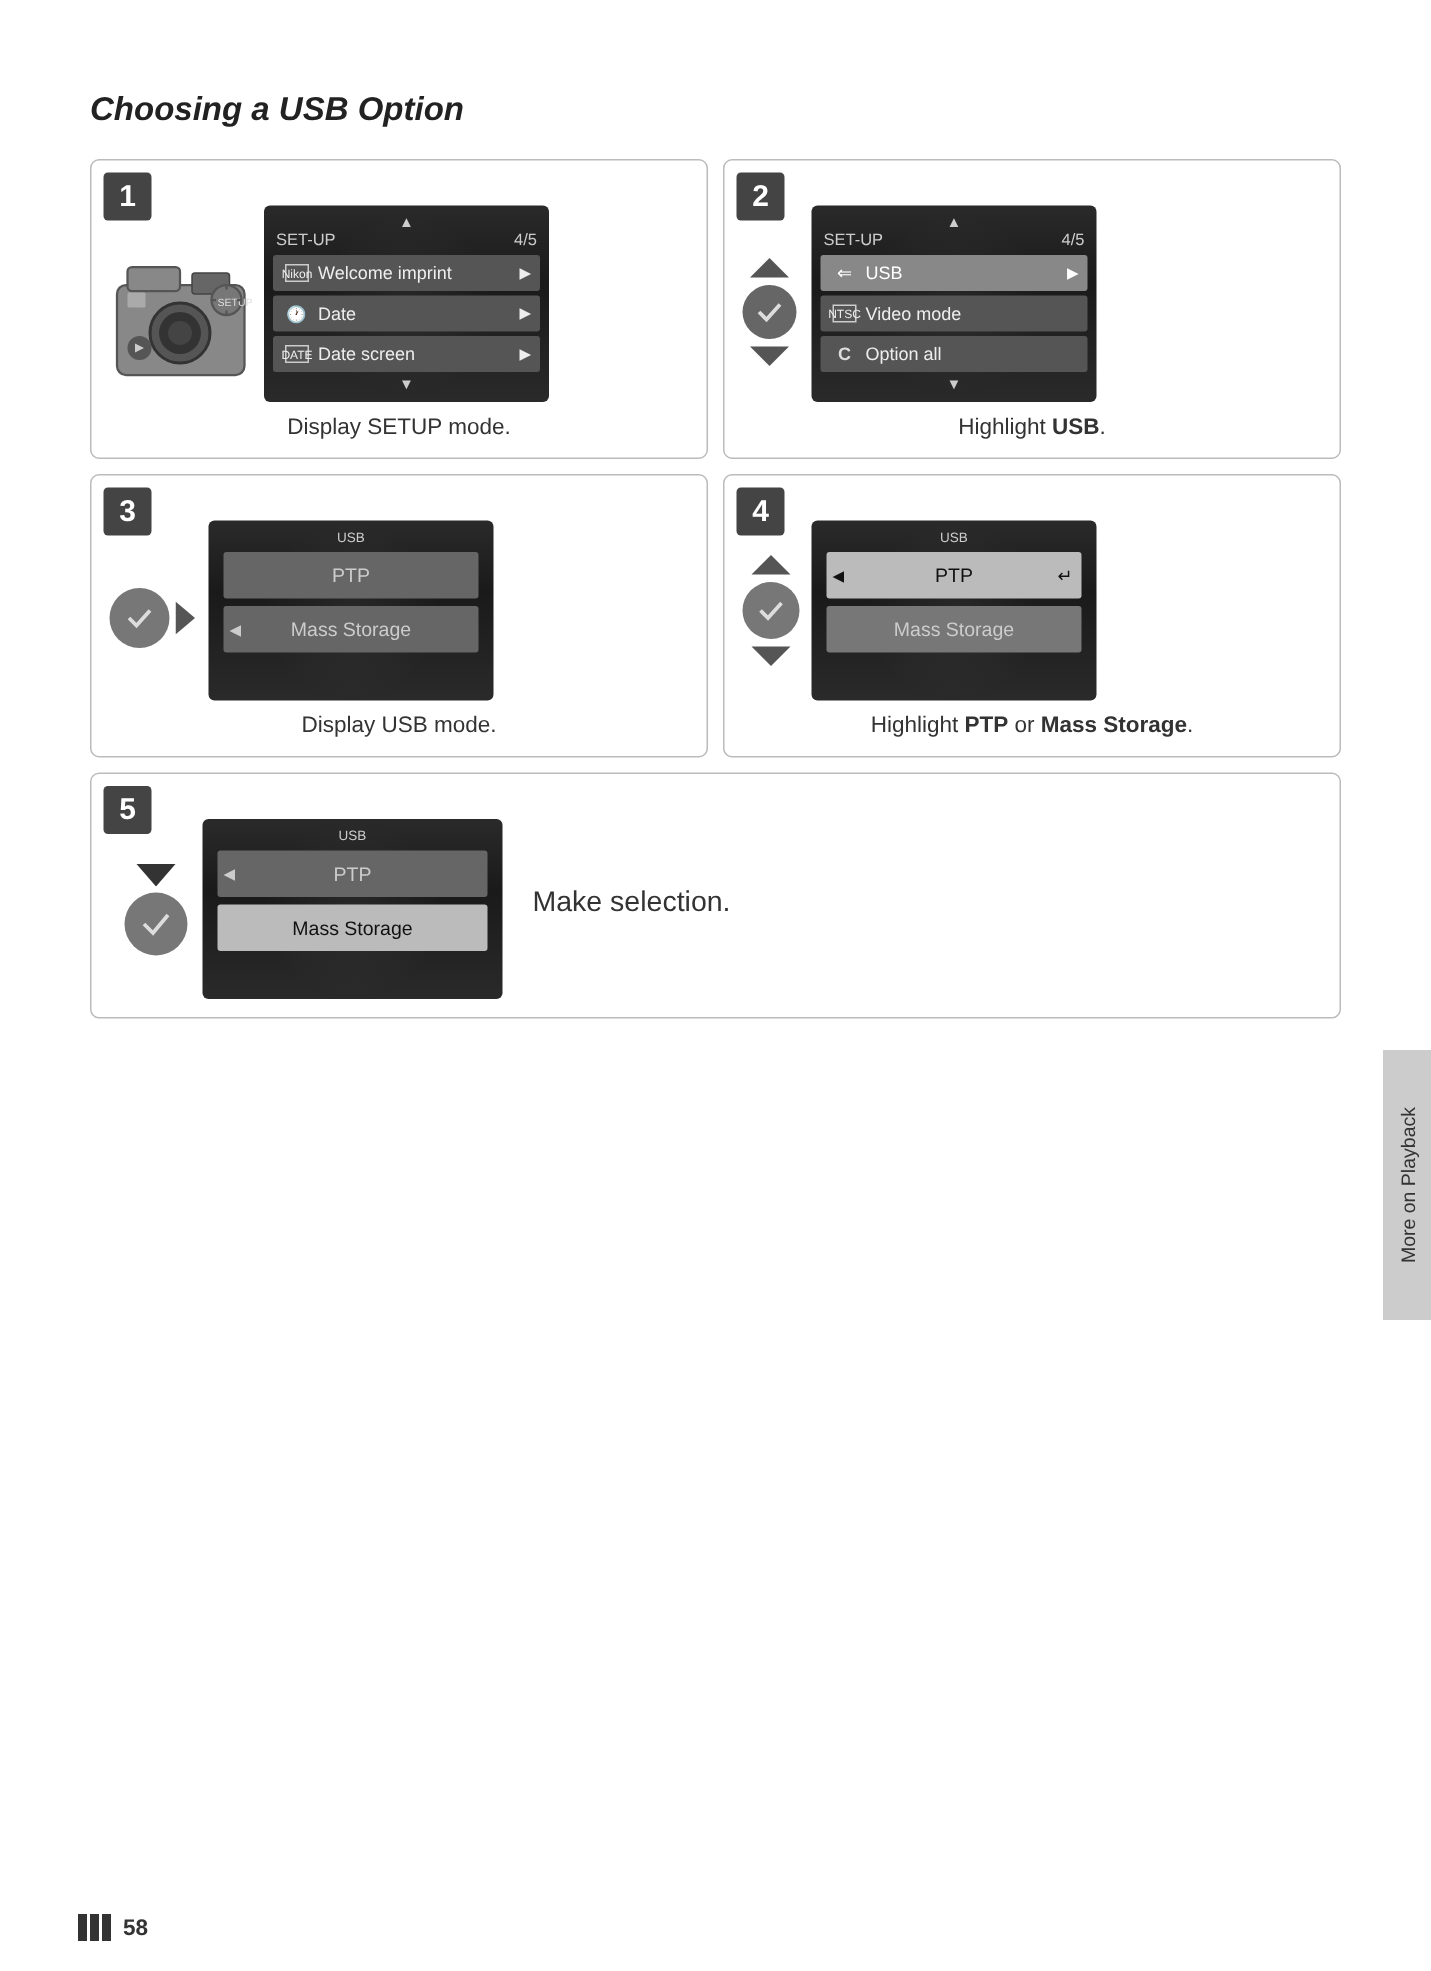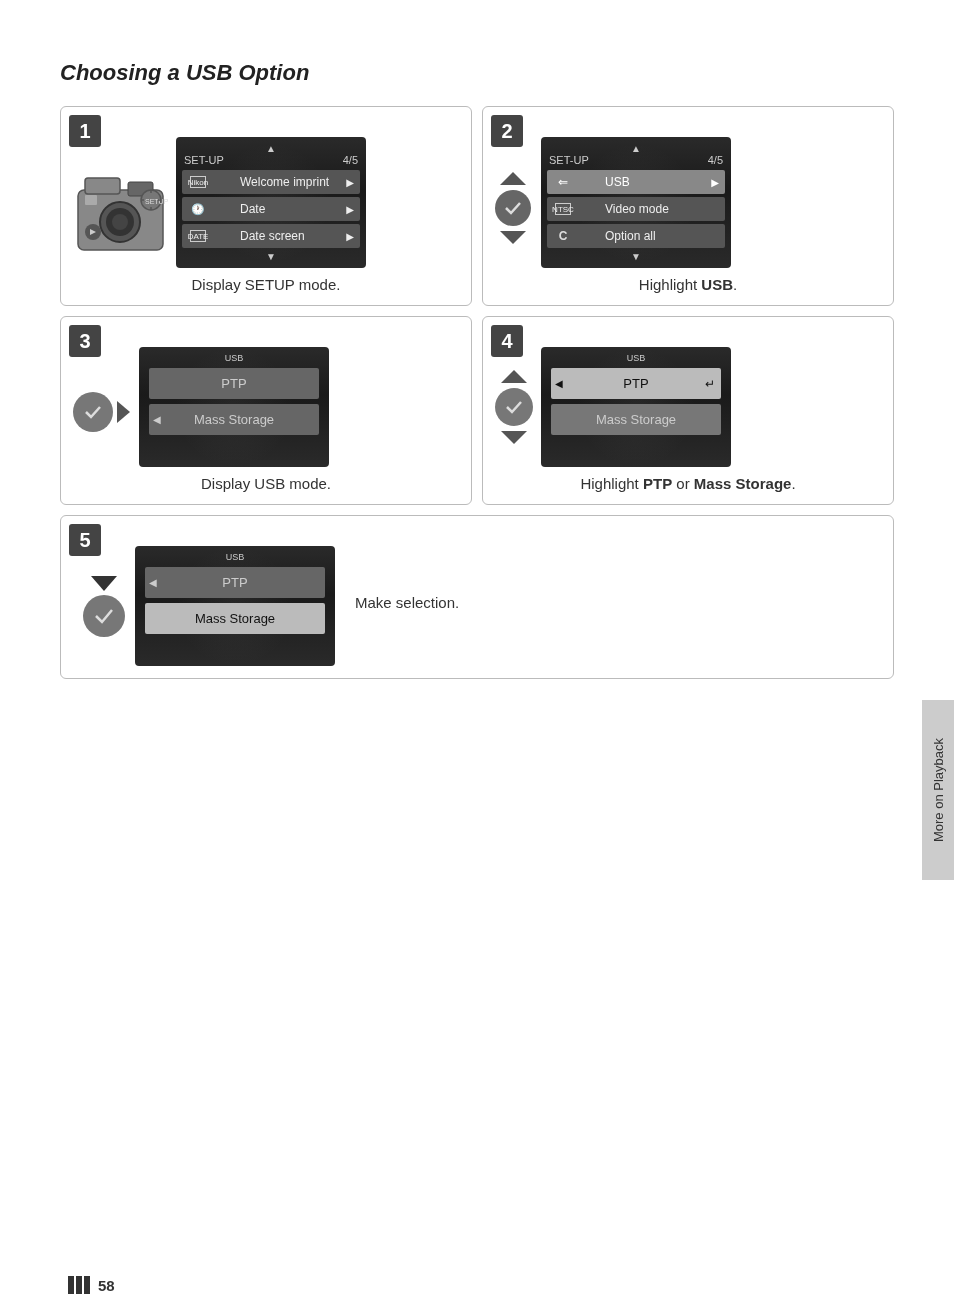--- a/index.html
+++ b/index.html
@@ -123,21 +123,20 @@
     .lcd-menu-item {
       display: flex;
       align-items: center;
       background: #555;
       color: #eee;
       font-size: 12px;
       padding: 5px 8px;
       margin: 3px 0;
       border-radius: 2px;
       position: relative;
-      gap: 28px;
     }
 
     .lcd-menu-item.highlighted {
       background: #888;
       color: #fff;
     }
 
     .lcd-menu-item .arrow-right {
       position: absolute;
       right: 6px;
@@ -250,21 +249,21 @@
       transform: rotate(180deg);
       font-size: 13px;
       color: #333;
       white-space: nowrap;
     }
 
     
     .page-number {
       position: absolute;
       bottom: 20px;
-      left: 68px;
+      left: 52px;
       display: flex;
       align-items: center;
       gap: 8px;
     }
 
     .page-num-bars {
       display: flex;
       gap: 2px;
     }
 
@@ -274,21 +273,21 @@
       background: #333;
     }
 
     .page-num-text {
       font-size: 15px;
       font-weight: bold;
       color: #333;
     }
 
     .step5-caption {
-      font-size: 15px;
+      font-size: 19px;
       color: #333;
       margin-left: 20px;
       margin-top: 10px;
     }
 
     
     .camera-svg {
       margin-right: 8px;
       margin-top: 20px;
     }

